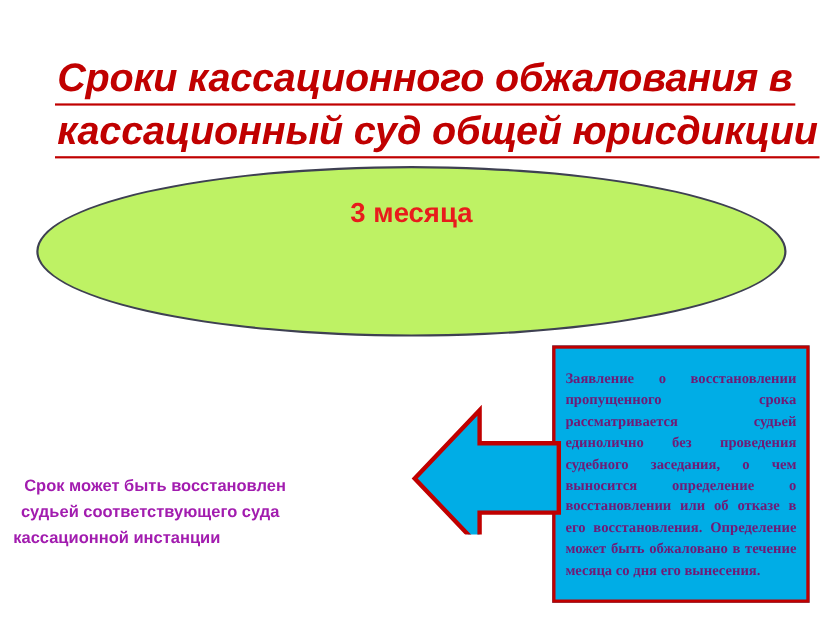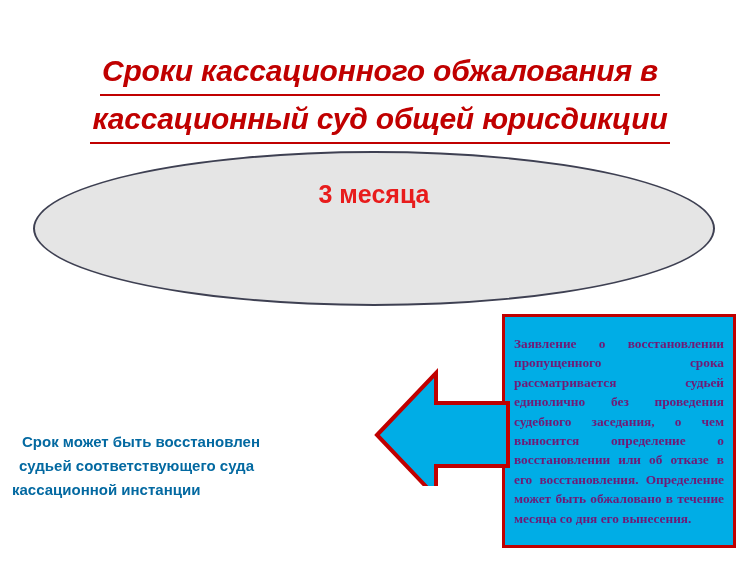--- a/index.html
+++ b/index.html
@@ -25,42 +25,43 @@
     left: 50px;
     top: 48px;
     width: 660px;
     text-align: center;
   }
   .title-line {
     display: block;
     font-family: "Liberation Sans", sans-serif;
     font-style: italic;
     font-weight: bold;
-    font-size: 30px;
+    font-size: 36px;
     line-height: 45px;
     color: #c00000;
     letter-spacing: -0.2px;
     white-space: nowrap;
+    text-align: right;
   }
   .title-line .ul {
     display: inline-block;
     border-bottom: 2.5px solid #c00000;
     padding-bottom: 1px;
   }
   .title-line-1 .ul { padding-left: 2px; padding-right: 2px; }
   .title-line-2 .ul { padding-left: 2px; padding-right: 2px; }
 
   
   .ellipse {
     position: absolute;
     left: 33px;
     top: 151px;
     width: 682px;
     height: 155px;
-    background: #e5e5e5;
+    background: #bef264;
     border: 2px solid #3e4052;
     border-radius: 50% / 50%;
     box-sizing: border-box;
   }
   .ellipse-text {
     position: absolute;
     left: 0;
     top: 26px;
     width: 100%;
     text-align: center;
@@ -129,21 +130,21 @@
     left: 12px;
     top: 430px;
     width: 280px;
   }
   .caption-line {
     display: block;
     font-family: "Liberation Sans", sans-serif;
     font-weight: bold;
     font-size: 15px;
     line-height: 24px;
-    color: #0369a1;
+    color: #a21caf;
     white-space: nowrap;
   }
   .caption-line-1 { padding-left: 10px; }
   .caption-line-2 { padding-left: 7px; }
   .caption-line-3 { padding-left: 0px; }
 </style>
 </head>
 <body>
 
 <div id="slide">

